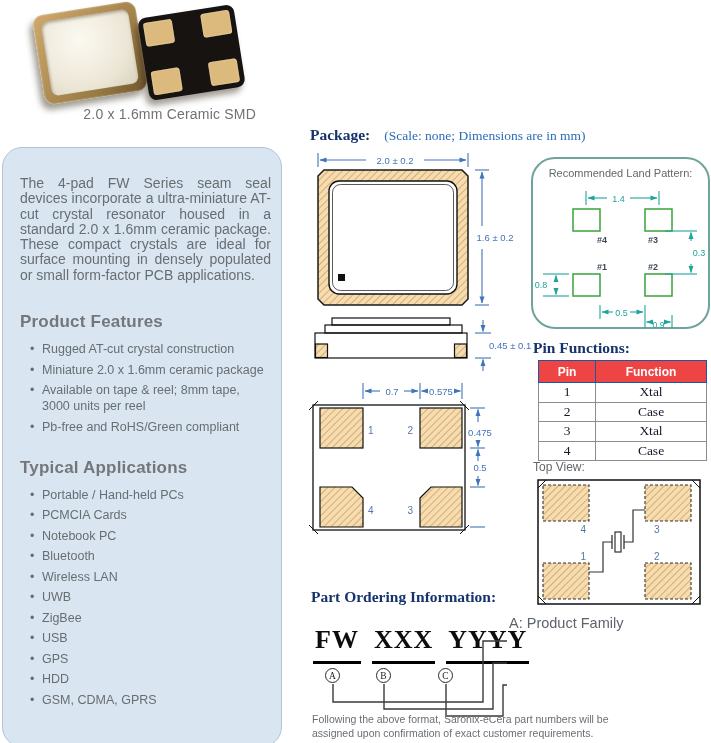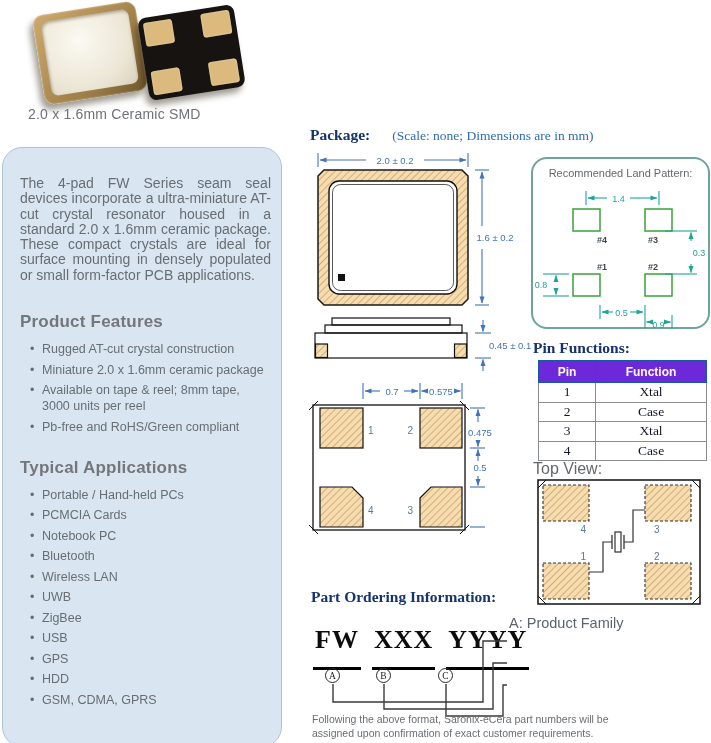--- a/index.html
+++ b/index.html
@@ -22,58 +22,58 @@
     border-radius:10px;background:linear-gradient(135deg,#cfa96c,#9a7b45 70%,#6e552c);
     box-shadow:-4px 5px 6px rgba(45,35,18,.45), inset 0 0 2px rgba(255,255,255,.7);}
   .photo1 .inner{position:absolute;left:8px;top:7px;right:8px;bottom:8px;border-radius:7px;
     background:radial-gradient(ellipse at 40% 32%,#fbf9f1,#ece6d6 65%,#d9d1bc);
     box-shadow:inset 1px 2px 3px rgba(70,55,30,.35);}
   .photo2{position:absolute;left:143px;top:11px;width:97px;height:83px;transform:rotate(-9deg);
     border-radius:8px;background:#161310;box-shadow:-4px 5px 6px rgba(45,35,18,.45);}
   .photo2 .pad{position:absolute;width:29px;height:24px;background:#dcba7d;border-radius:3px;
     box-shadow:inset 0 0 2px rgba(255,255,255,.5);}
   .pTL{left:5px;top:5px}.pTR{right:5px;top:5px}.pBL{left:5px;bottom:5px}.pBR{right:5px;bottom:5px}
-  .caption{position:absolute;left:28px;top:106px;width:228px;text-align:left;
+  .caption{position:absolute;left:28px;top:106px;width:228px;text-align:right;
     font-size:14px;color:#6f7276;letter-spacing:.2px}
 
   
   .panel{position:absolute;left:2px;top:147px;width:280px;height:600px;background:#d9e6f2;
     border:1px solid #b0c4d8;border-radius:20px;box-sizing:border-box;
     padding:28px 12px 0 17px;color:#686d72}
   .panel h2{font-size:17px;font-weight:bold;color:#75767a;margin:0 0 9px;letter-spacing:.2px}
   .panel p{font-size:14px;line-height:15.3px;text-align:justify;margin:0 0 29px;width:251px}
   .panel ul{list-style:none;margin:0 8px 23px;padding:0;width:240px}
   .panel li{position:relative;padding-left:14px;font-size:12.5px;line-height:16px;margin-bottom:4.5px}
   .panel li::before{content:"\2022";position:absolute;left:2px}
 
   
   .serifHead{position:absolute;font-family:"Liberation Serif",serif;font-weight:bold;
     font-size:15.5px;color:#16336b}
   .pkg-sub{font-family:"Liberation Serif",serif;font-weight:normal;color:#2d6cb3;
-    font-size:13.5px;margin-left:22px}
+    font-size:13.5px;margin-left:14px}
 
   
   .land-box{position:absolute;left:531px;top:157px;width:179px;height:172px;
-    border:2px solid #6fa39b;border-radius:16px;box-sizing:border-box}
+    border:2px solid #6fa39b;border-radius:24px;box-sizing:border-box}
   .land-title{text-align:center;margin-top:8px;font-size:11px;color:#63686d}
 
   
   .pin-table{position:absolute;left:538px;top:360px;border-collapse:collapse}
-  .pin-table th{background:#6d28d9;color:#fff;font-size:12px;font-weight:bold;
+  .pin-table th{background:#ef4444;color:#fff;font-size:12px;font-weight:bold;
     border:1px solid #1858a4;height:21px;padding:0}
   .pin-table th.c1{width:56px}.pin-table th.c2{width:110px}
   .pin-table td{border:1px solid #8a8d90;font-family:"Liberation Serif",serif;
     font-size:13.5px;color:#15152a;text-align:center;height:18.5px;padding:0}
 
-  .tv-label{position:absolute;left:533px;top:460px;font-size:16px;color:#63686d}
+  .tv-label{position:absolute;left:533px;top:460px;font-size:12px;color:#63686d}
 
   
   .ord-code{position:absolute;left:313px;top:625px;font-family:"Liberation Serif",serif;
     font-weight:bold;font-size:26px;color:#0d0d0d}
-  .grp{display:inline-block;border-bottom:3px solid #000;padding:0 2px 12px;margin-right:11px;
+  .grp{display:inline-block;border-bottom:3px solid #000;padding:0 2px 6px;margin-right:11px;
     letter-spacing:1px}
   .marker{position:absolute;width:15px;height:15px;border:1.3px solid #2a2a2a;border-radius:50%;
     font-size:9.5px;line-height:15px;text-align:center;color:#222;
     font-family:"Liberation Serif",serif;box-sizing:border-box}
   .legend{position:absolute;left:509px;top:612px}
   .legend div{font-size:14.5px;color:#5d646b;height:22px;line-height:22px;white-space:nowrap}
   .bracket{position:absolute;left:300px;top:596px;pointer-events:none}
   .bracket path{stroke:#3a3a3a;fill:none;stroke-width:1.4}
   .footnote{position:absolute;left:312px;top:713px;width:338px;font-size:10.5px;
     line-height:13.5px;color:#6a6e73}

